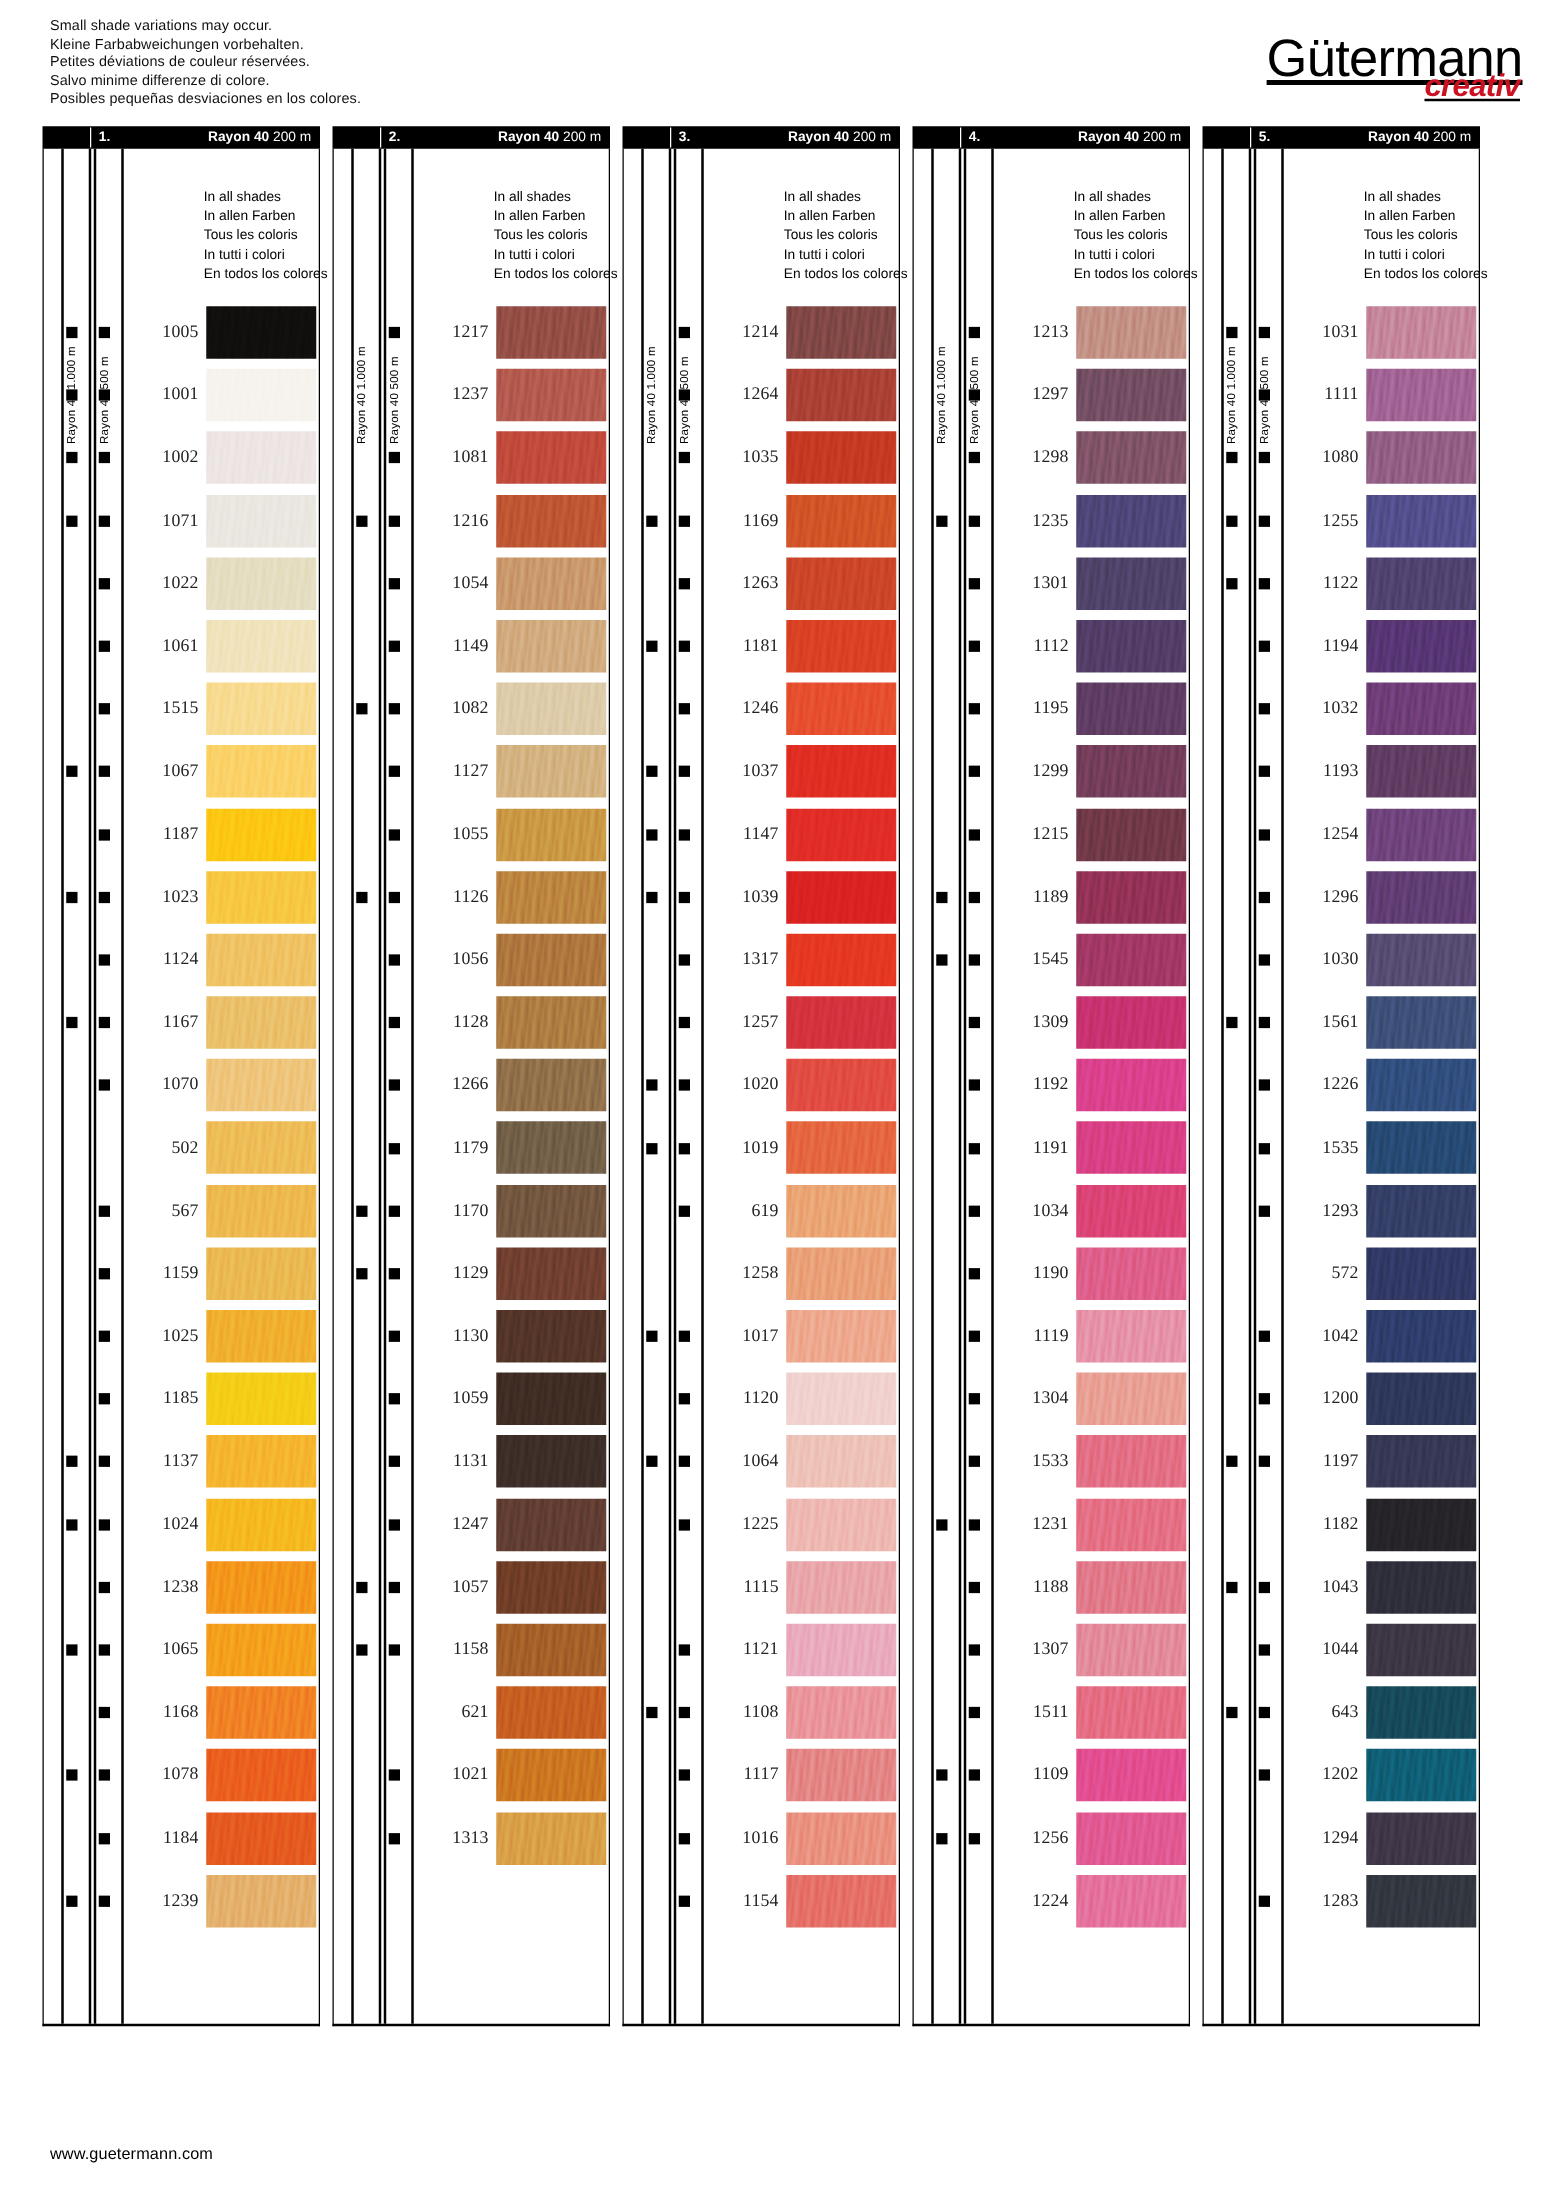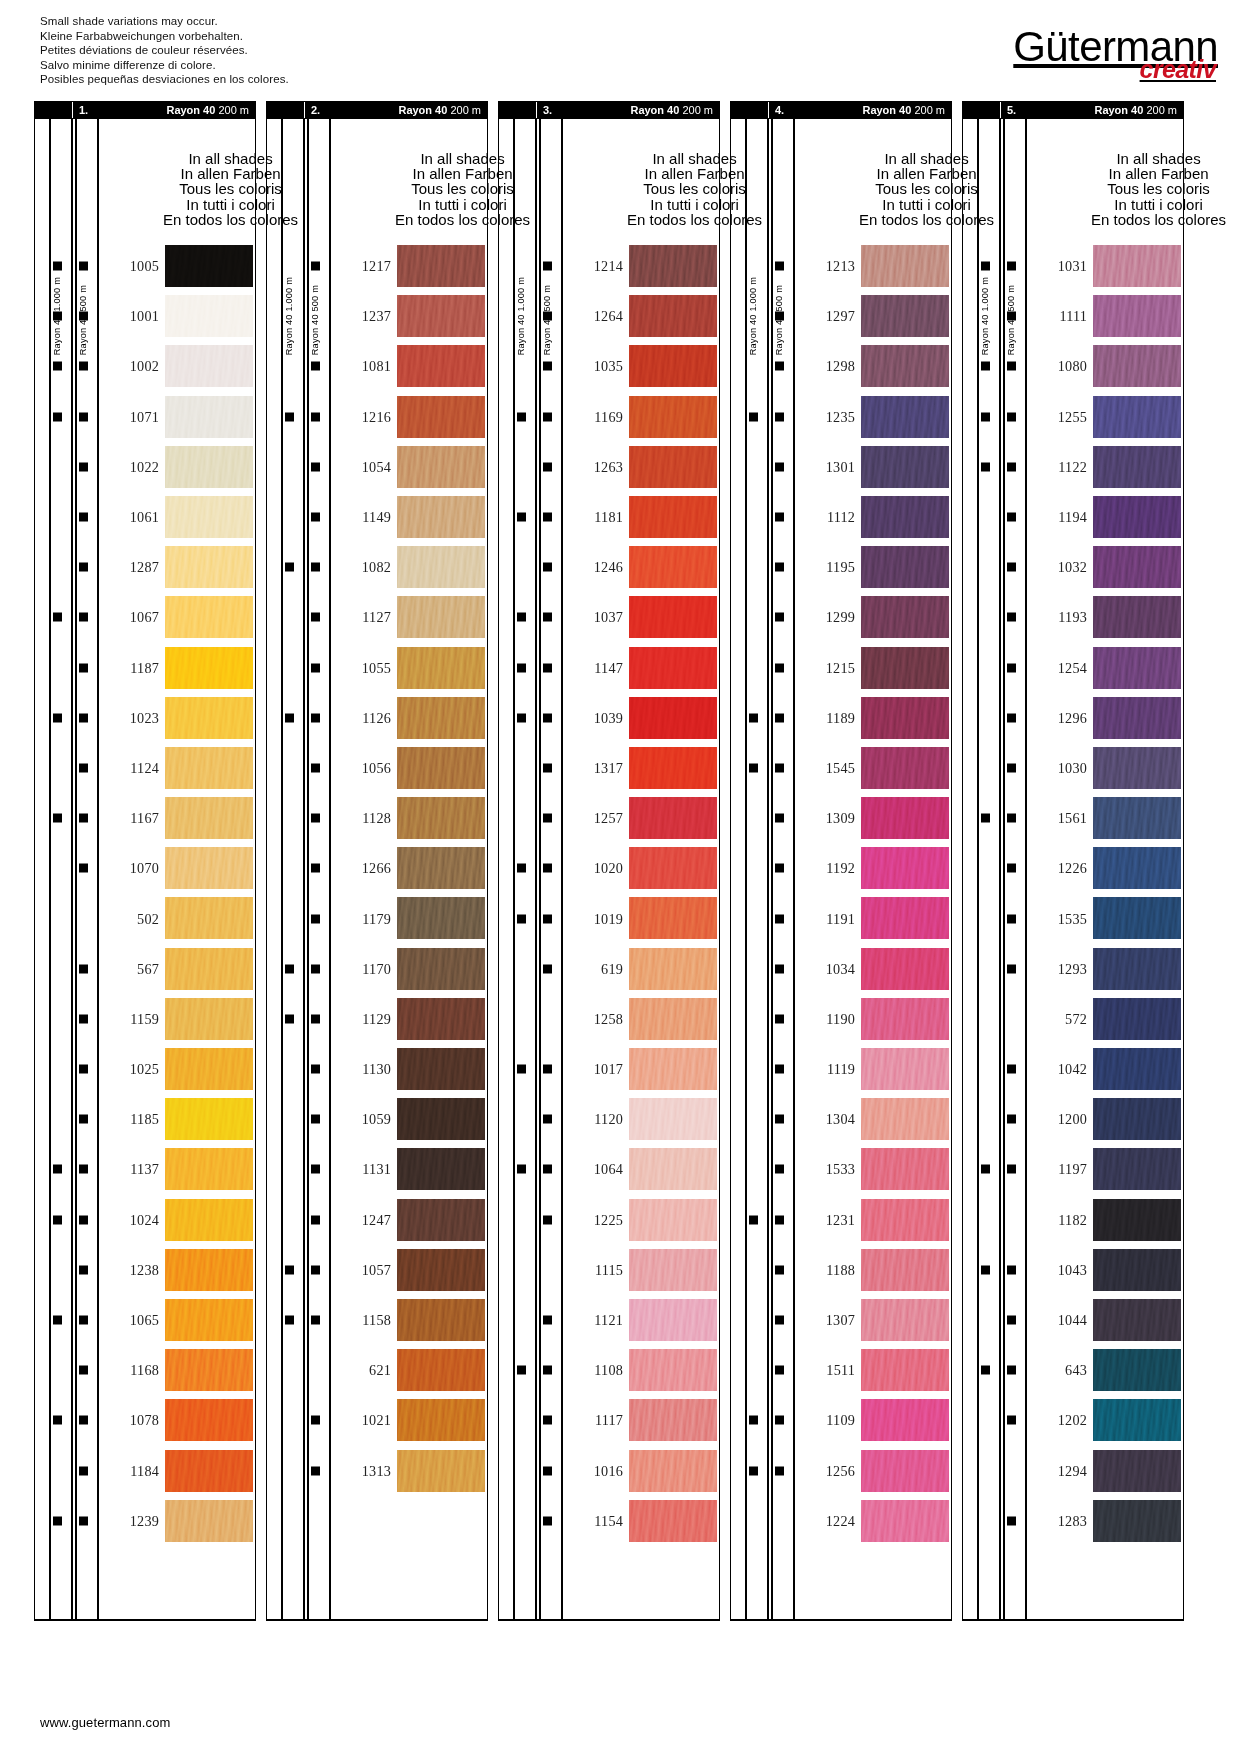--- a/index.html
+++ b/index.html
@@ -97,22 +97,22 @@
     font-size:9.2px;
     white-space:nowrap;
     color:#000;
     letter-spacing:.2px;
   }
   .vlab1{left:17px;bottom:0;}
   .vlab2{left:43px;bottom:0;}
 
   .shades{
     position:absolute;left:128px;top:32px;
-    font-size:15px;line-height:15.2px;
-    text-align:center;
+    font-size:11px;line-height:15.2px;
+    text-align:left;
     white-space:nowrap;
   }
 
   
   .rows{position:absolute;left:0;right:0;top:122px;}
   .row{
     position:relative;height:50.2px;
   }
   .mk{
     position:absolute;width:9px;height:9px;background:#000;
@@ -244,21 +244,21 @@
             </div>
             <div class="row">
               <span class="mk mk2"></span>
               <span class="code">1061</span>
               <span class="sw" style="background-color:#f0e2b8">
                 <span class="tex"></span>
               </span>
             </div>
             <div class="row">
               <span class="mk mk2"></span>
-              <span class="code">1287</span>
+              <span class="code">1515</span>
               <span class="sw" style="background-color:#f8d98a">
                 <span class="tex"></span>
               </span>
             </div>
             <div class="row">
               <span class="mk mk1"></span>
               <span class="mk mk2"></span>
               <span class="code">1067</span>
               <span class="sw" style="background-color:#fbcf62">
                 <span class="tex"></span>

